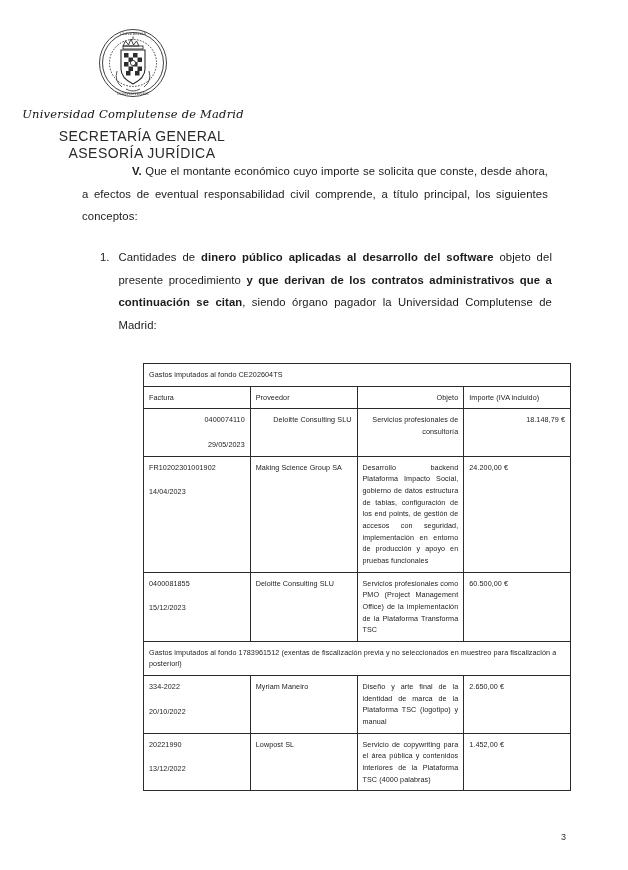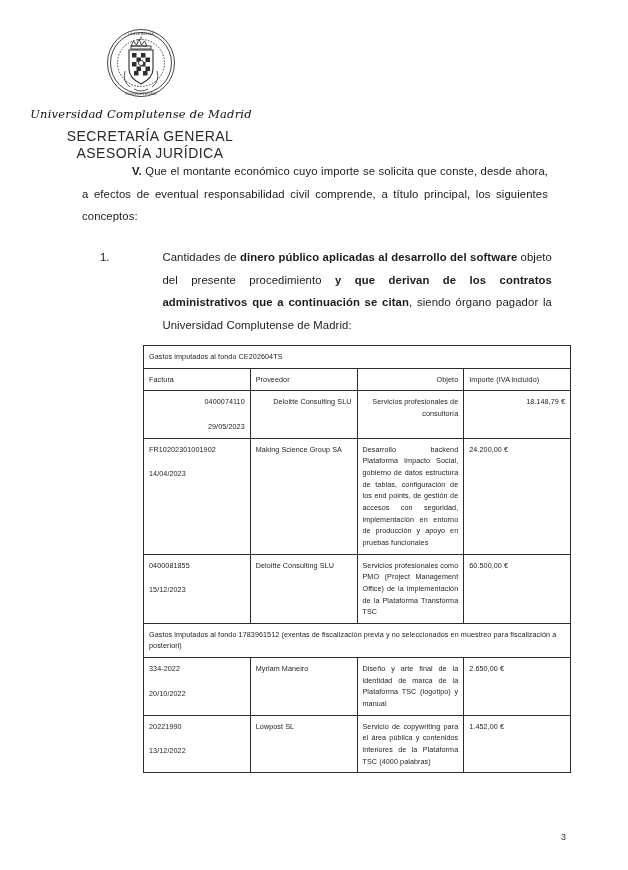--- a/index.html
+++ b/index.html
@@ -23,21 +23,20 @@
     box-sizing: border-box;
   }
 
   
   .letterhead {
     position: absolute;
     left: 18px;
     top: 18px;
     width: 230px;
     text-align: center;
-    margin-left: 8px;
   }
   .crest-wrap {
     width: 100%;
     display: flex;
     justify-content: center;
     align-items: center;
     height: 88px;
   }
   .crest {
     display: block;
@@ -100,28 +99,27 @@
     flex: 0 0 auto;
     color: #1b1b1b;
   }
   .num-text {
     font-size: 11.3px;
     line-height: 2.0;
     text-align: justify;
     text-justify: inter-word;
     color: #1b1b1b;
     letter-spacing: 0.1px;
-    margin-left: 44px;
   }
 
   
   .table-wrap {
     position: absolute;
     left: 143px;
-    top: 345px;
+    top: 363px;
     width: 428px;
   }
   table.expenses {
     width: 100%;
     border-collapse: collapse;
     table-layout: fixed;
   }
   table.expenses td {
     border: 1px solid #2b2b2b;
     padding: 5px 5px 5px 5px;

